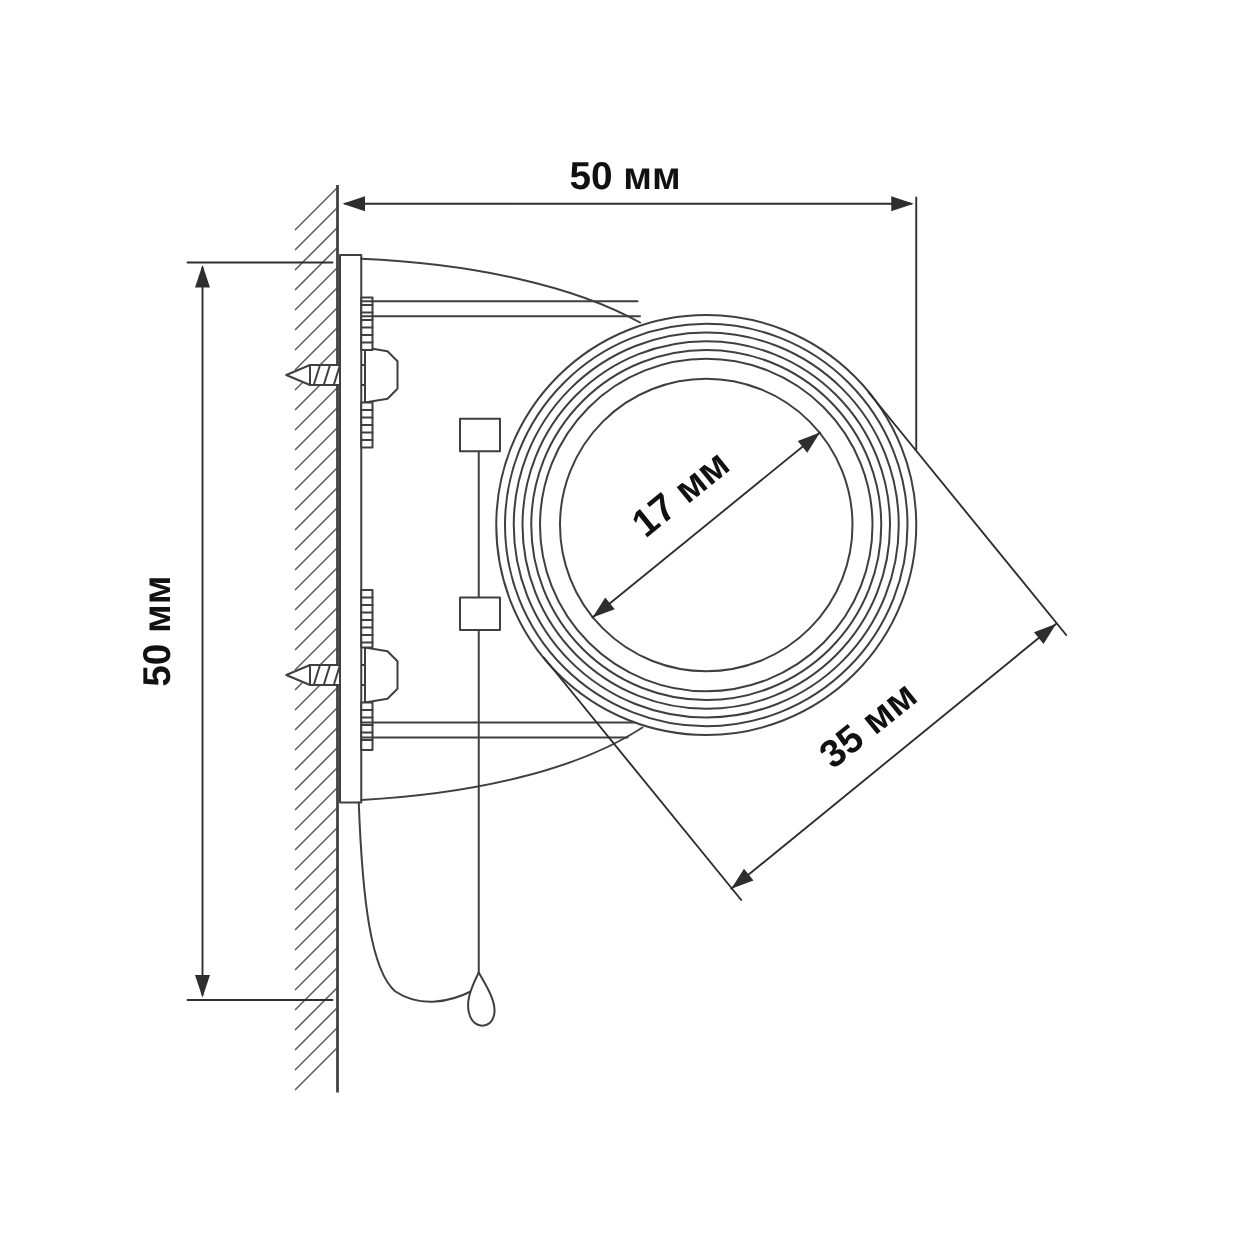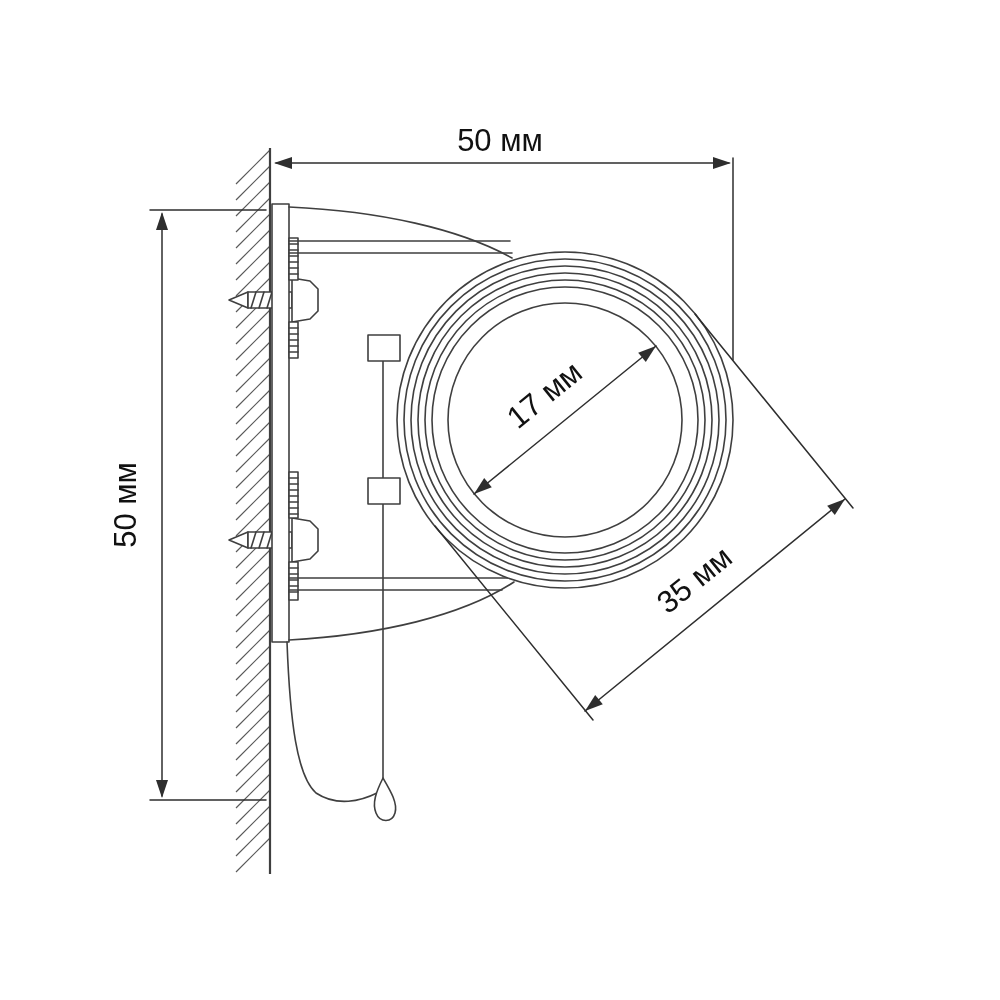--- a/index.html
+++ b/index.html
@@ -4,21 +4,21 @@
 <style>
   html, body {
     margin: 0;
     padding: 0;
     background: #ffffff;
     width: 1000px;
     height: 1000px;
     overflow: hidden;
     font-family: "Liberation Sans", sans-serif;
   }
-  #stage { width: 848px; height: 1000px; position: relative; }
+  #stage { width: 848px; height: 1000px; position: relative; font-weight: bold; }
   svg { display: block; }
   .ln   { stroke: #3f3f3f; stroke-width: 1.6; fill: none; stroke-linecap: round; stroke-linejoin: round; }
   .hatch{ stroke: #5a5a5a; stroke-width: 1.2; fill: none; }
   .wall { stroke: #3f3f3f; stroke-width: 2.2; fill: none; }
   .white{ fill: #ffffff; }
   .dim  { stroke: #2e2e2e; stroke-width: 1.5; fill: none; stroke-linecap: round; }
   .ah   { fill: #2e2e2e; stroke: none; }
   .dim-label {
     font-family: "Liberation Sans", sans-serif;
     font-size: 31px;

